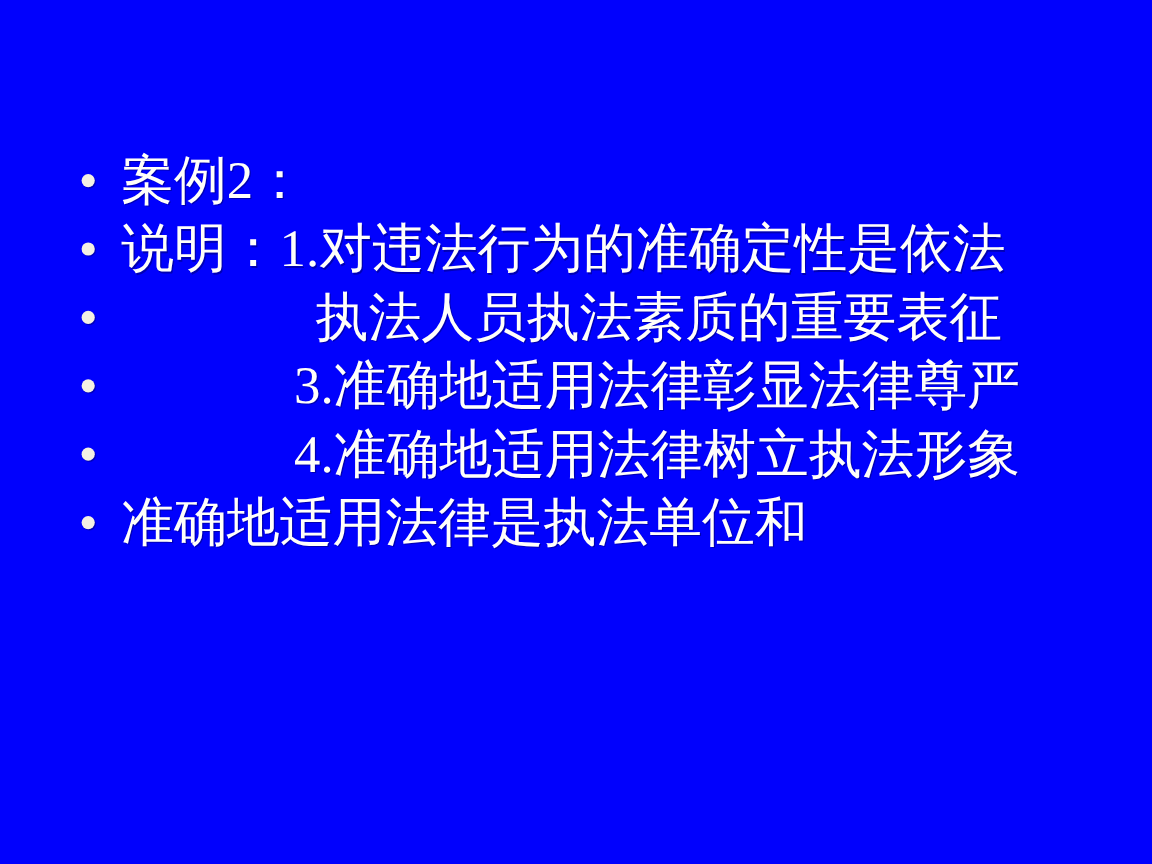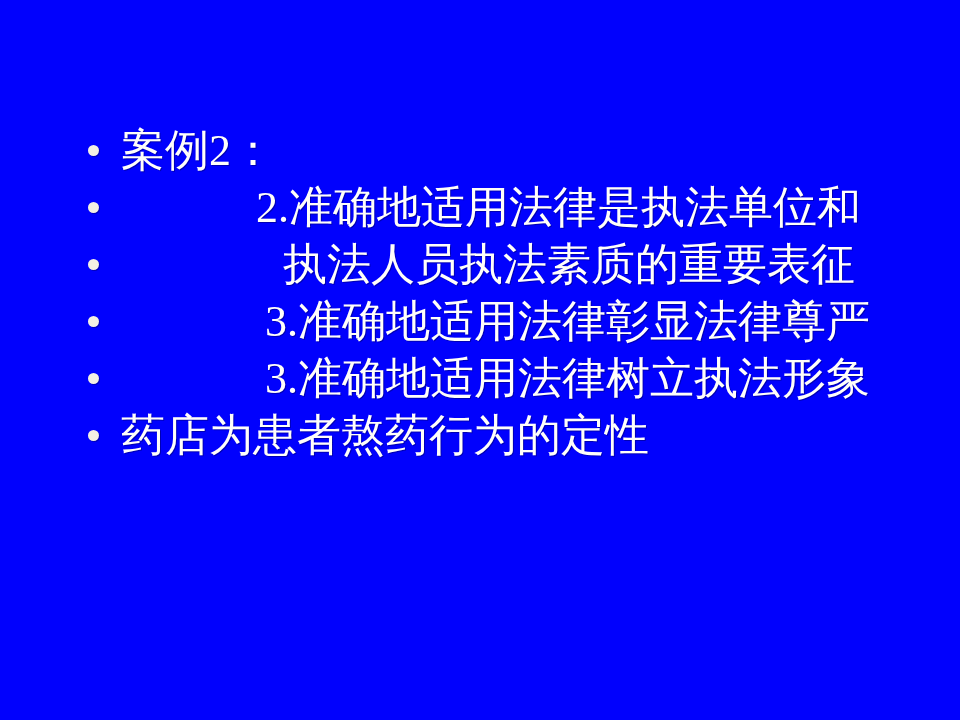--- a/index.html
+++ b/index.html
@@ -12,21 +12,21 @@
   .slide {
     position: absolute;
     left: 0;
     top: 0;
     width: 960px;
     height: 720px;
     background: #0101fd;
   }
   .content {
     position: absolute;
-    left: 88px;
+    left: 68px;
     top: 122px;
     width: 840px;
   }
   .line {
     display: flex;
     align-items: center;
     height: 57px;
     font-family: "Liberation Serif", "DejaVu Serif", serif;
     font-size: 44px;
     line-height: 57px;
@@ -57,41 +57,41 @@
 
 <div class="slide">
   <div class="content">
 
     <div class="line">
       <span class="dot"></span>
       <span class="txt">案例2：</span>
     </div>
 
 
+    <div class="line">
+      <span class="dot"></span>
+      <span class="txt">说明：1.对违法行为的准确定性是依法</span>
+    </div>
 
 
-    <div class="line ind-b">
-      <span class="dot"></span>
-      <span class="txt">2.准确地适用法律是执法单位和</span>
-    </div>
 
     <div class="line ind-c">
       <span class="dot"></span>
       <span class="txt">执法人员执法素质的重要表征</span>
     </div>
 
     <div class="line ind-d">
       <span class="dot"></span>
       <span class="txt">3.准确地适用法律彰显法律尊严</span>
     </div>
 
     <div class="line ind-d">
       <span class="dot"></span>
-      <span class="txt">3.准确地适用法律树立执法形象</span>
+      <span class="txt">4.准确地适用法律树立执法形象</span>
     </div>
 
     <div class="line">
       <span class="dot"></span>
-      <span class="txt">药店为患者熬药行为的定性</span>
+      <span class="txt">准确地适用法律是执法单位和</span>
     </div>
 
   </div>
 </div>
 
 </body></html>

